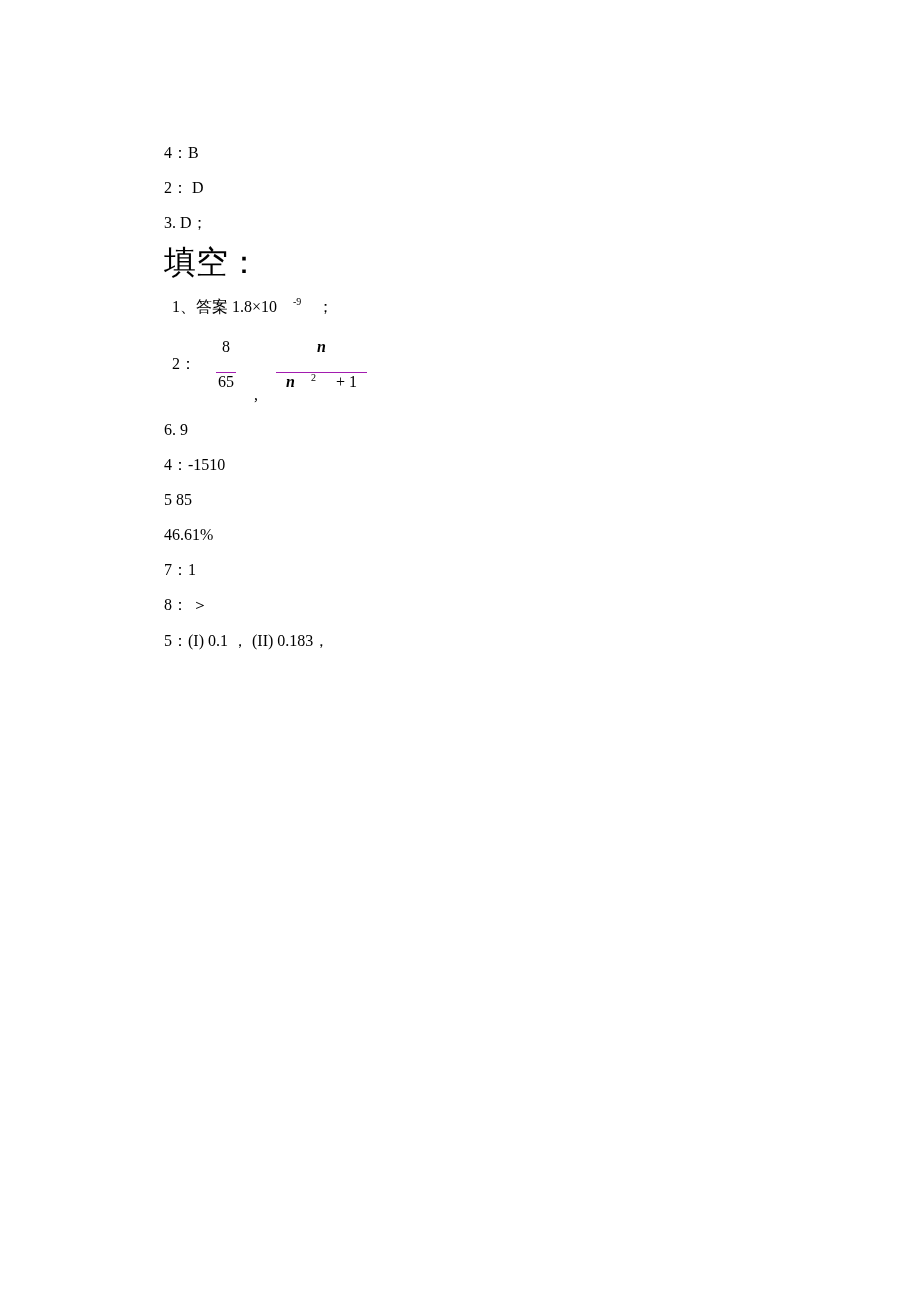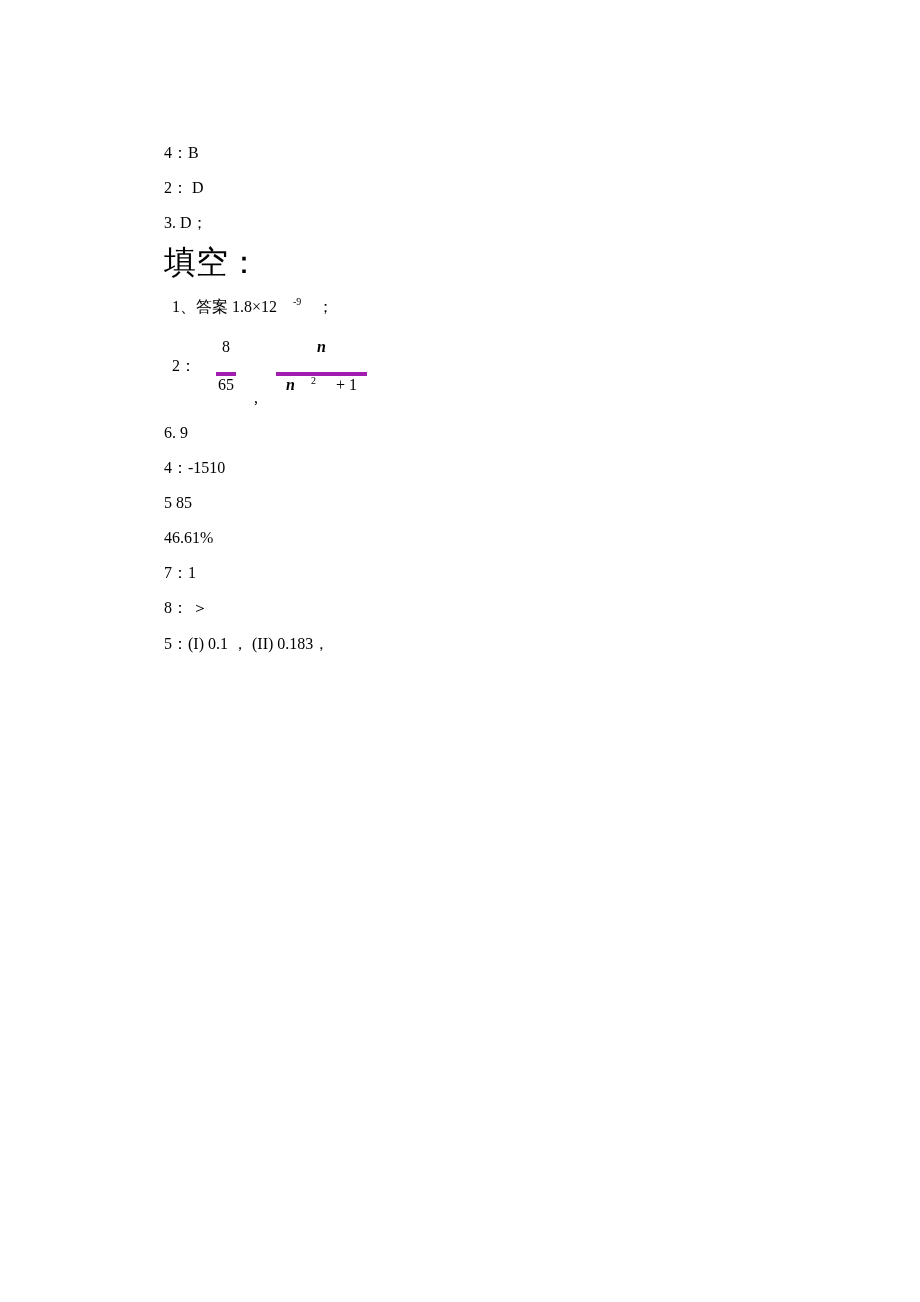--- a/index.html
+++ b/index.html
@@ -39,21 +39,21 @@
       flex-direction: column;
       align-items: center;
       vertical-align: middle;
       font-size: 16px;
       line-height: 1.15;
     }
     .fraction .num {
       padding: 0 2px;
     }
     .fraction .den {
-      border-top: 4px solid #a21caf;
+      border-top: 1px solid #a21caf;
       padding: 0 2px;
     }
     .italic-bold {
       font-style: italic;
       font-weight: bold;
       font-family: "Times New Roman", serif;
     }
     .sup {
       font-size: 10px;
       vertical-align: super;
@@ -71,21 +71,21 @@
 </head>
 <body>
 
 <div class="line">4：B</div>
 <div class="line">2： D</div>
 <div class="line">3. D；</div>
 
 <div class="heading">填空：</div>
 
 <div class="line">
-  <span>1、答案 1.8×12</span><span class="sup">-9</span><span>；</span>
+  <span>1、答案 1.8×10</span><span class="sup">-9</span><span>；</span>
 </div>
 
 <div class="fraction-line">
   <span class="prefix">2：</span>
   <span class="fraction">
     <span class="num">8</span>
     <span class="den">65</span>
   </span>
   <span class="frac-sep">,</span>
   <span class="fraction">

